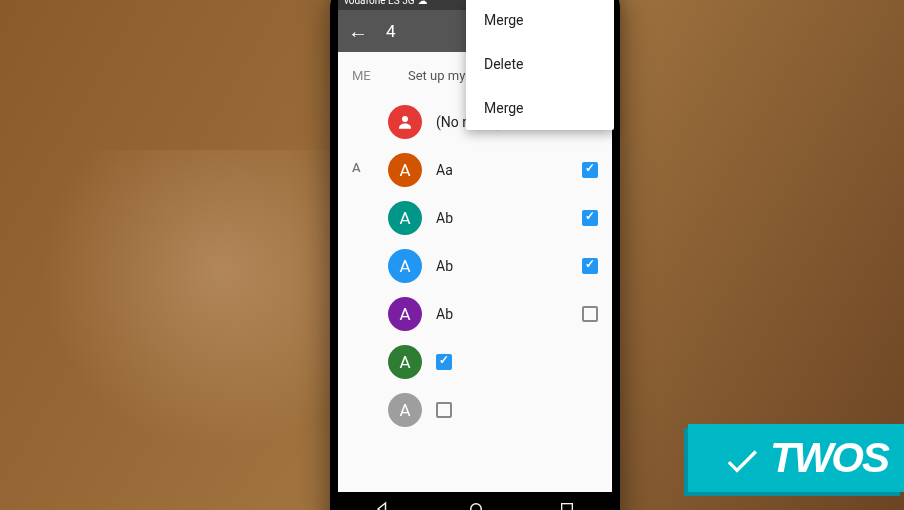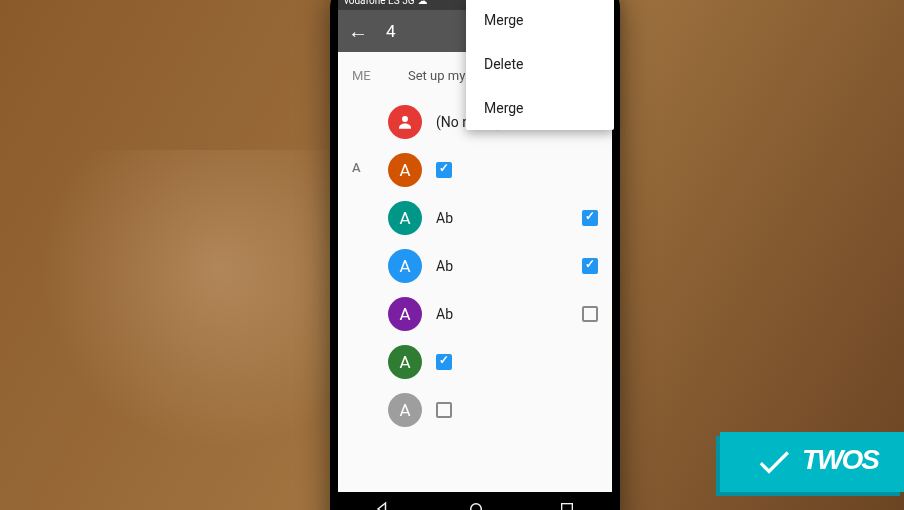--- a/index.html
+++ b/index.html
@@ -135,25 +135,25 @@
     justify-content: space-around;
     align-items: center;
   }
   .navbar svg { opacity: 0.95; }
   .twos-badge {
     position: absolute;
     right: 0;
     bottom: 18px;
     background: #00b7c6;
     color: #fff;
-    font-size: 28px;
+    font-size: 42px;
     font-weight: 900;
     font-style: italic;
     letter-spacing: -2px;
-    padding: 10px 26px 10px 34px;
+    padding: 10px 16px 10px 34px;
     font-family: Arial Black, Arial, sans-serif;
     box-shadow: -4px 4px 0 #0092a0;
   }
   .twos-badge svg { vertical-align: middle; margin-right:8px; }
   .hand-hint {
     position: absolute;
     left: 40px;
     bottom: 60px;
     width: 300px;
     height: 300px;
@@ -204,20 +204,21 @@
         </div>
         <span class="contact-name">(No name)</span>
         <span class="checkbox"></span>
       </div>
 
       <div class="contact-row">
         <span class="section-letter">A</span>
         <div class="avatar" style="background:#d35400">
             <span>A</span>
           </div>
+        <span class="contact-name">Aa</span>
         <span class="checkbox checked"></span>
       </div>
 
       <div class="contact-row">
         <div class="avatar" style="background:#009688">
             <span>A</span>
           </div>
         <span class="contact-name">Ab</span>
         <span class="checkbox checked"></span>
       </div>

